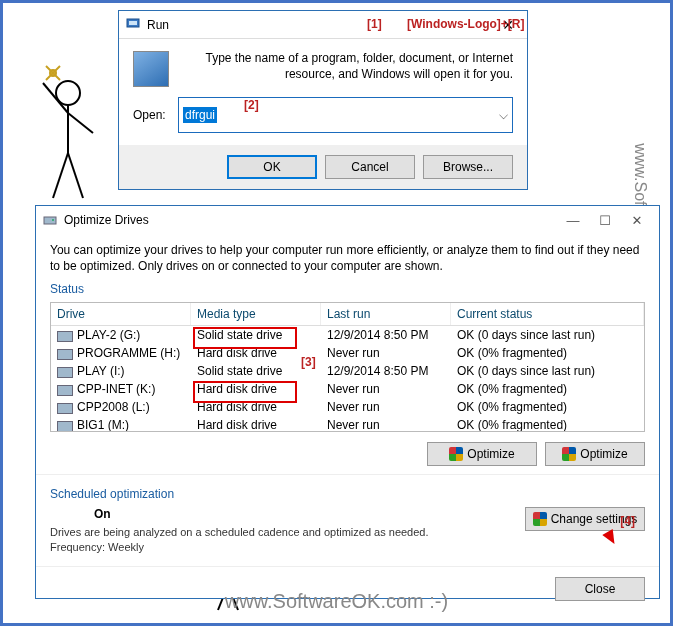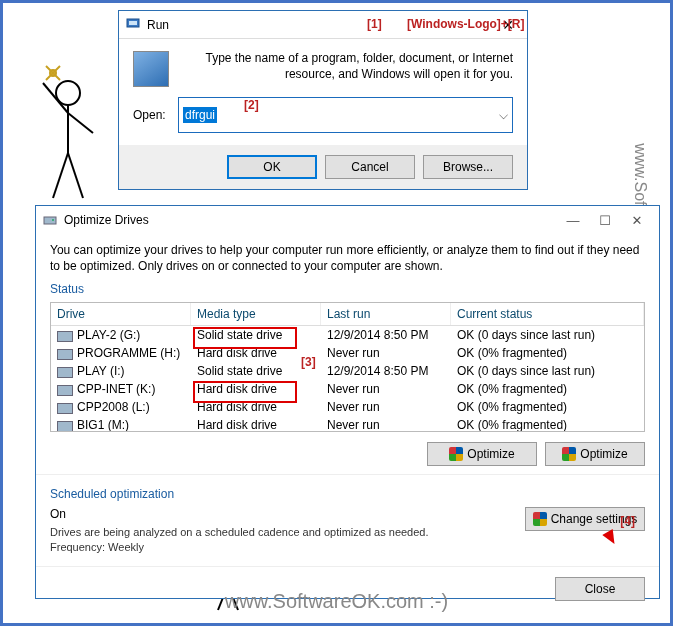--- a/index.html
+++ b/index.html
@@ -138,21 +138,21 @@
     .arrow4 {
       position: absolute; top: 325px; right: 42px;
       width: 0; height: 0;
       border-left: 6px solid transparent; border-right: 6px solid transparent;
       border-top: 14px solid #d00;
       transform: rotate(-30deg);
     }
     .sched-head { padding: 12px 14px 2px 14px; color: #1a5ca0; border-top: 1px solid #eee; margin-top: 8px;}
     .sched-body { padding: 4px 14px; display: flex; }
     .sched-left { flex: 1; }
-    .sched-left .on { font-weight: normal; margin-bottom: 4px;}
+    .sched-left .on { font-weight: bold; margin-bottom: 4px; margin-left: 44px;}
     .sched-left .txt { color: #333; font-size: 11px; line-height: 1.3;}
     .close-row {
       display: flex; justify-content: flex-end;
       padding: 10px 14px;
       border-top: 1px solid #eee;
       margin-top: 8px;
     }
     
     .stick1 { position: absolute; top: 60px; left: 30px; width: 70px; height: 140px; }
     .stick2 { position: absolute; bottom: 8px; left: 200px; width: 50px; height: 80px; }

